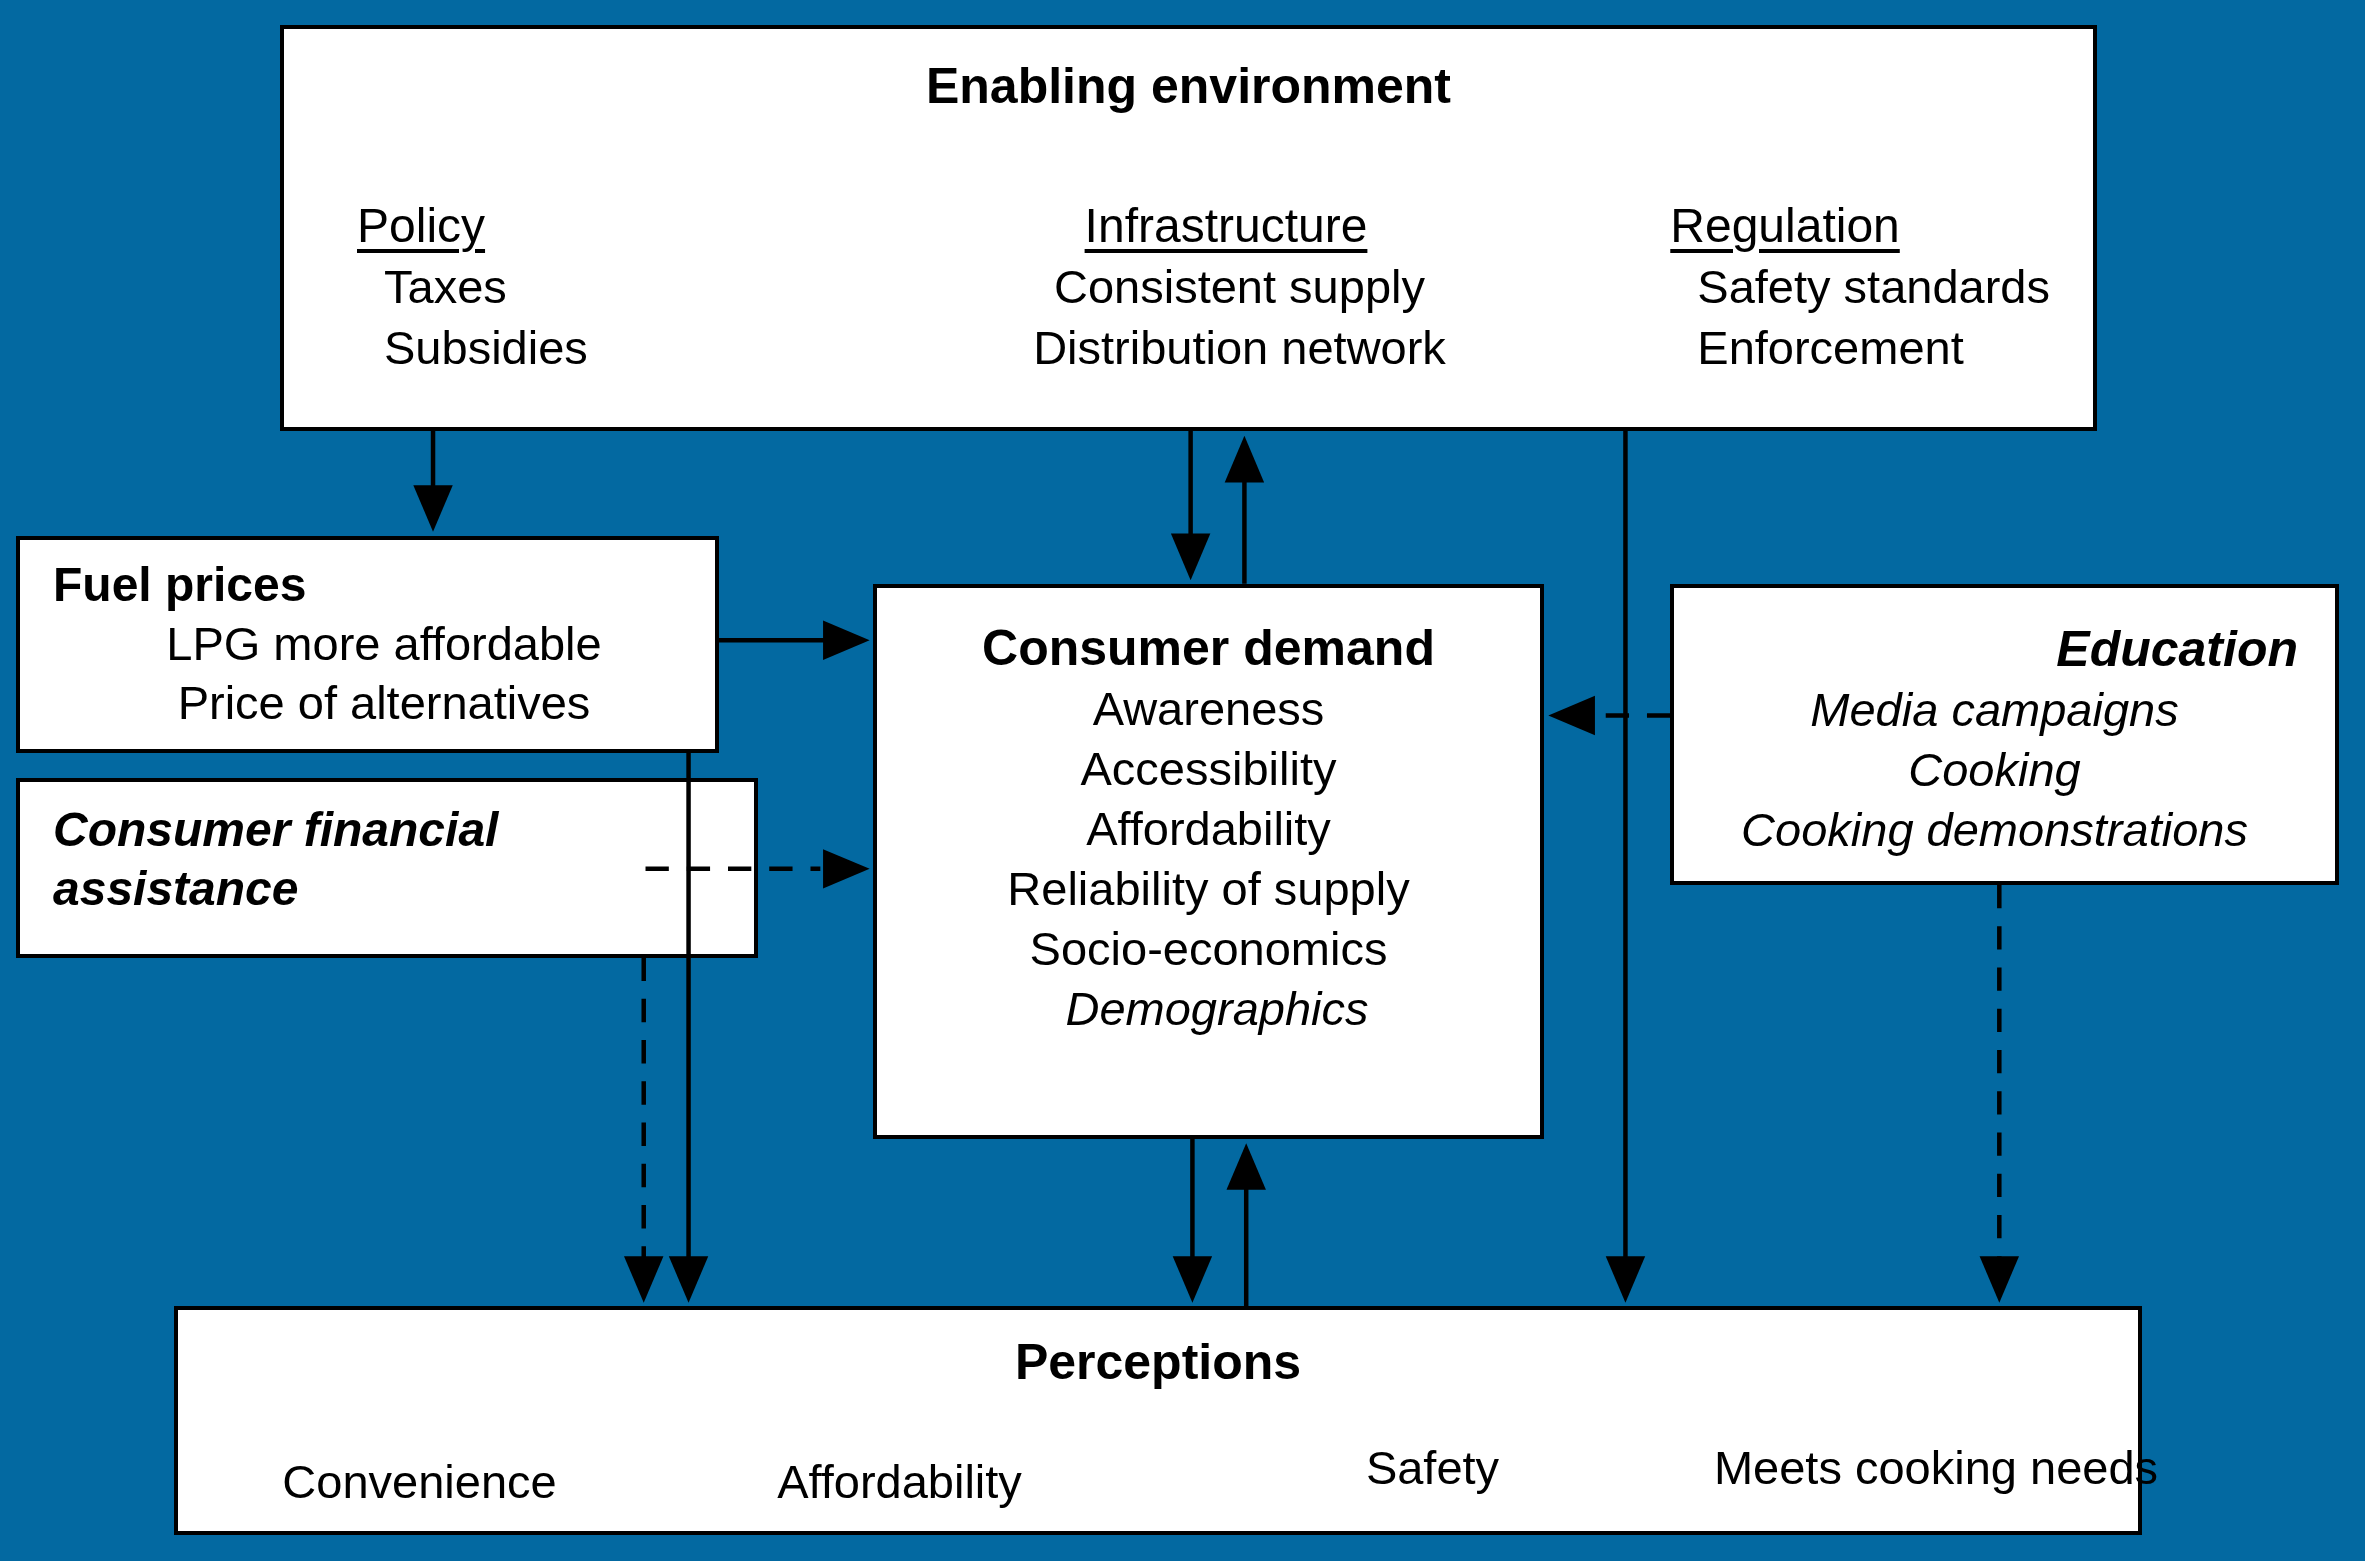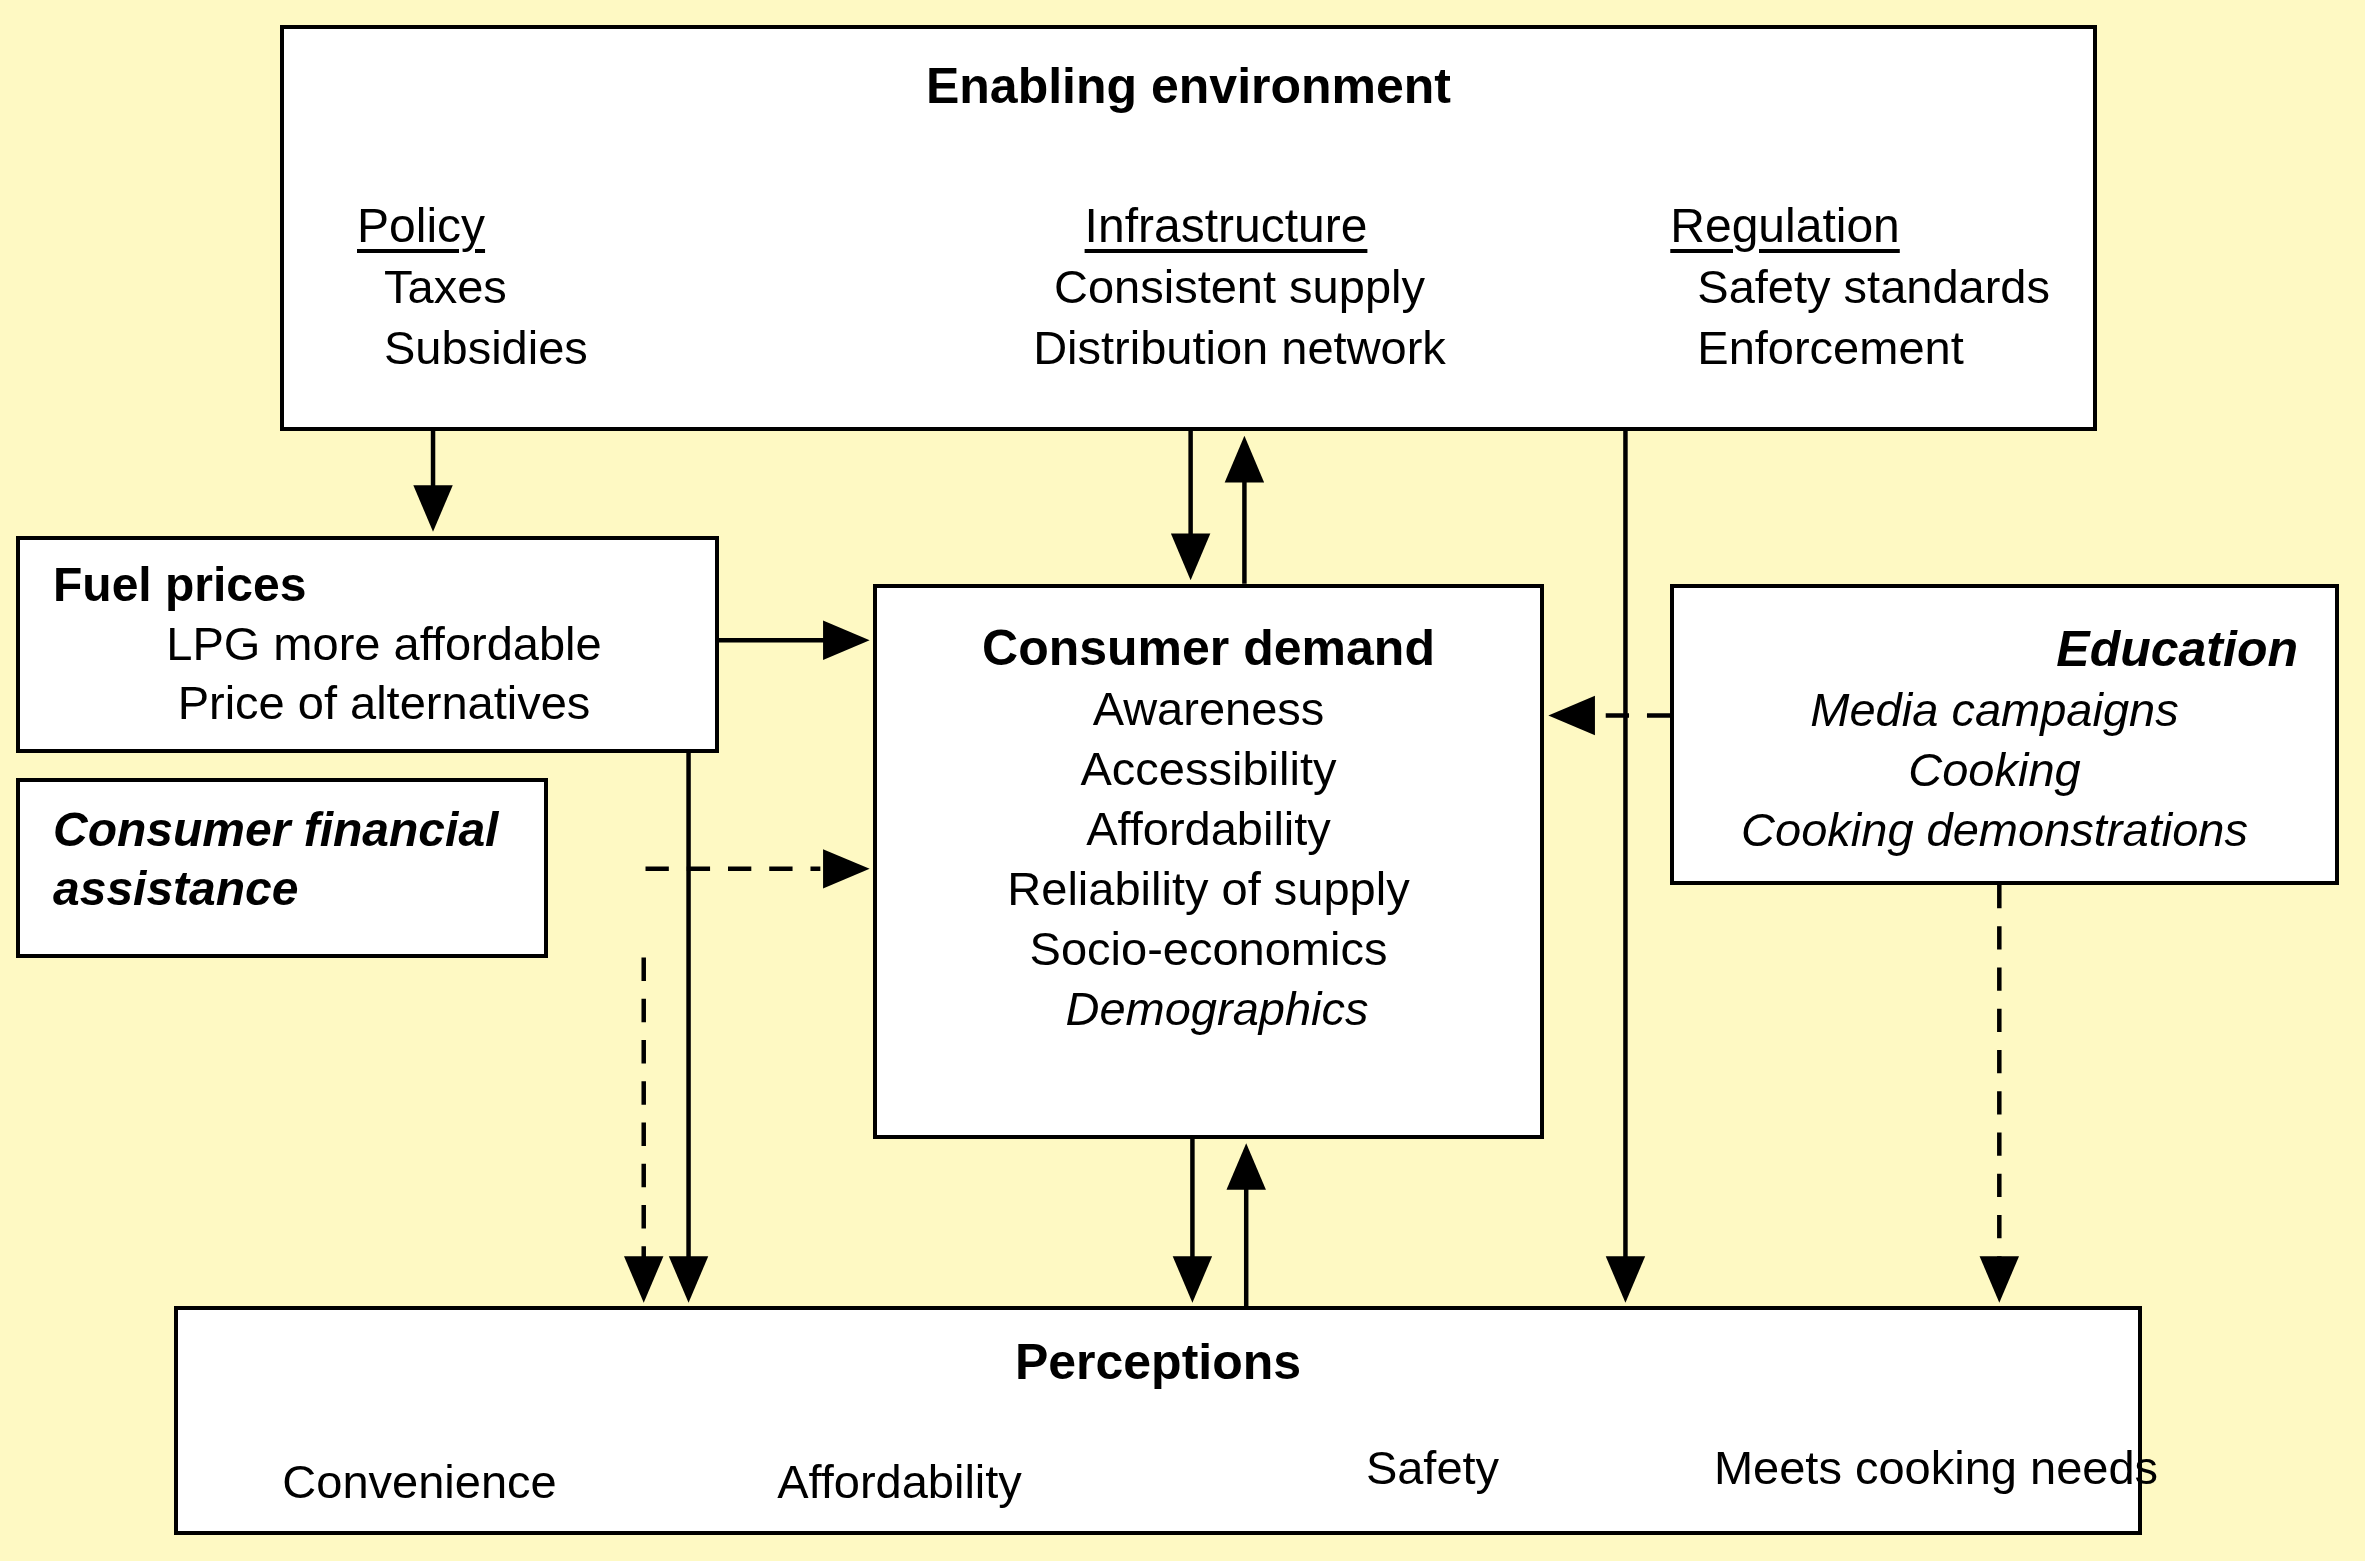--- a/index.html
+++ b/index.html
@@ -4,21 +4,21 @@
 <style>
   html, body {
     margin: 0;
     padding: 0;
     background: #ffffff;
   }
   #diagram {
     position: relative;
     width: 2366px;
     height: 1562px;
-    background: #fef9c3;
+    background: #0369a1;
     font-family: "Liberation Sans", "DejaVu Sans", sans-serif;
     color: #000000;
     overflow: hidden;
   }
   .box {
     position: absolute;
     box-sizing: border-box;
     border: 4.5px solid #000000;
     background: #ffffff;
   }
@@ -53,21 +53,21 @@
   #ee-col-policy { left: 73px; text-align: left; }
   #ee-col-infrastructure { left: 646px; width: 592px; text-align: center; }
   #ee-col-regulation { right: 43px; text-align: left; }
 
   
   #box-fuel { left: 16px; top: 536px; width: 703px; height: 217px; padding: 15.2px 0 0 33px; }
   #box-fuel .box-title { font-size: 48px; line-height: 59px; }
   #box-fuel .body-line { line-height: 59px; }
 
   
-  #box-cfa { left: 16px; top: 778px; width: 532px; height: 180px; padding: 18px 27px 0 33px; }
+  #box-cfa { left: 16px; top: 778px; width: 742px; height: 180px; padding: 18px 27px 0 33px; }
   #box-cfa .box-title { font-size: 48px; line-height: 59px; white-space: normal; }
 
   
   #box-demand { left: 873px; top: 584px; width: 671px; height: 555px; padding-top: 30px; text-align: center; }
 
   
   #box-education { left: 1670px; top: 584px; width: 669px; height: 301px; padding: 30.5px 37px 0 0; text-align: right; }
 
   
   #box-perceptions { left: 174px; top: 1306px; width: 1968px; height: 229px; padding-top: 21.5px; }

